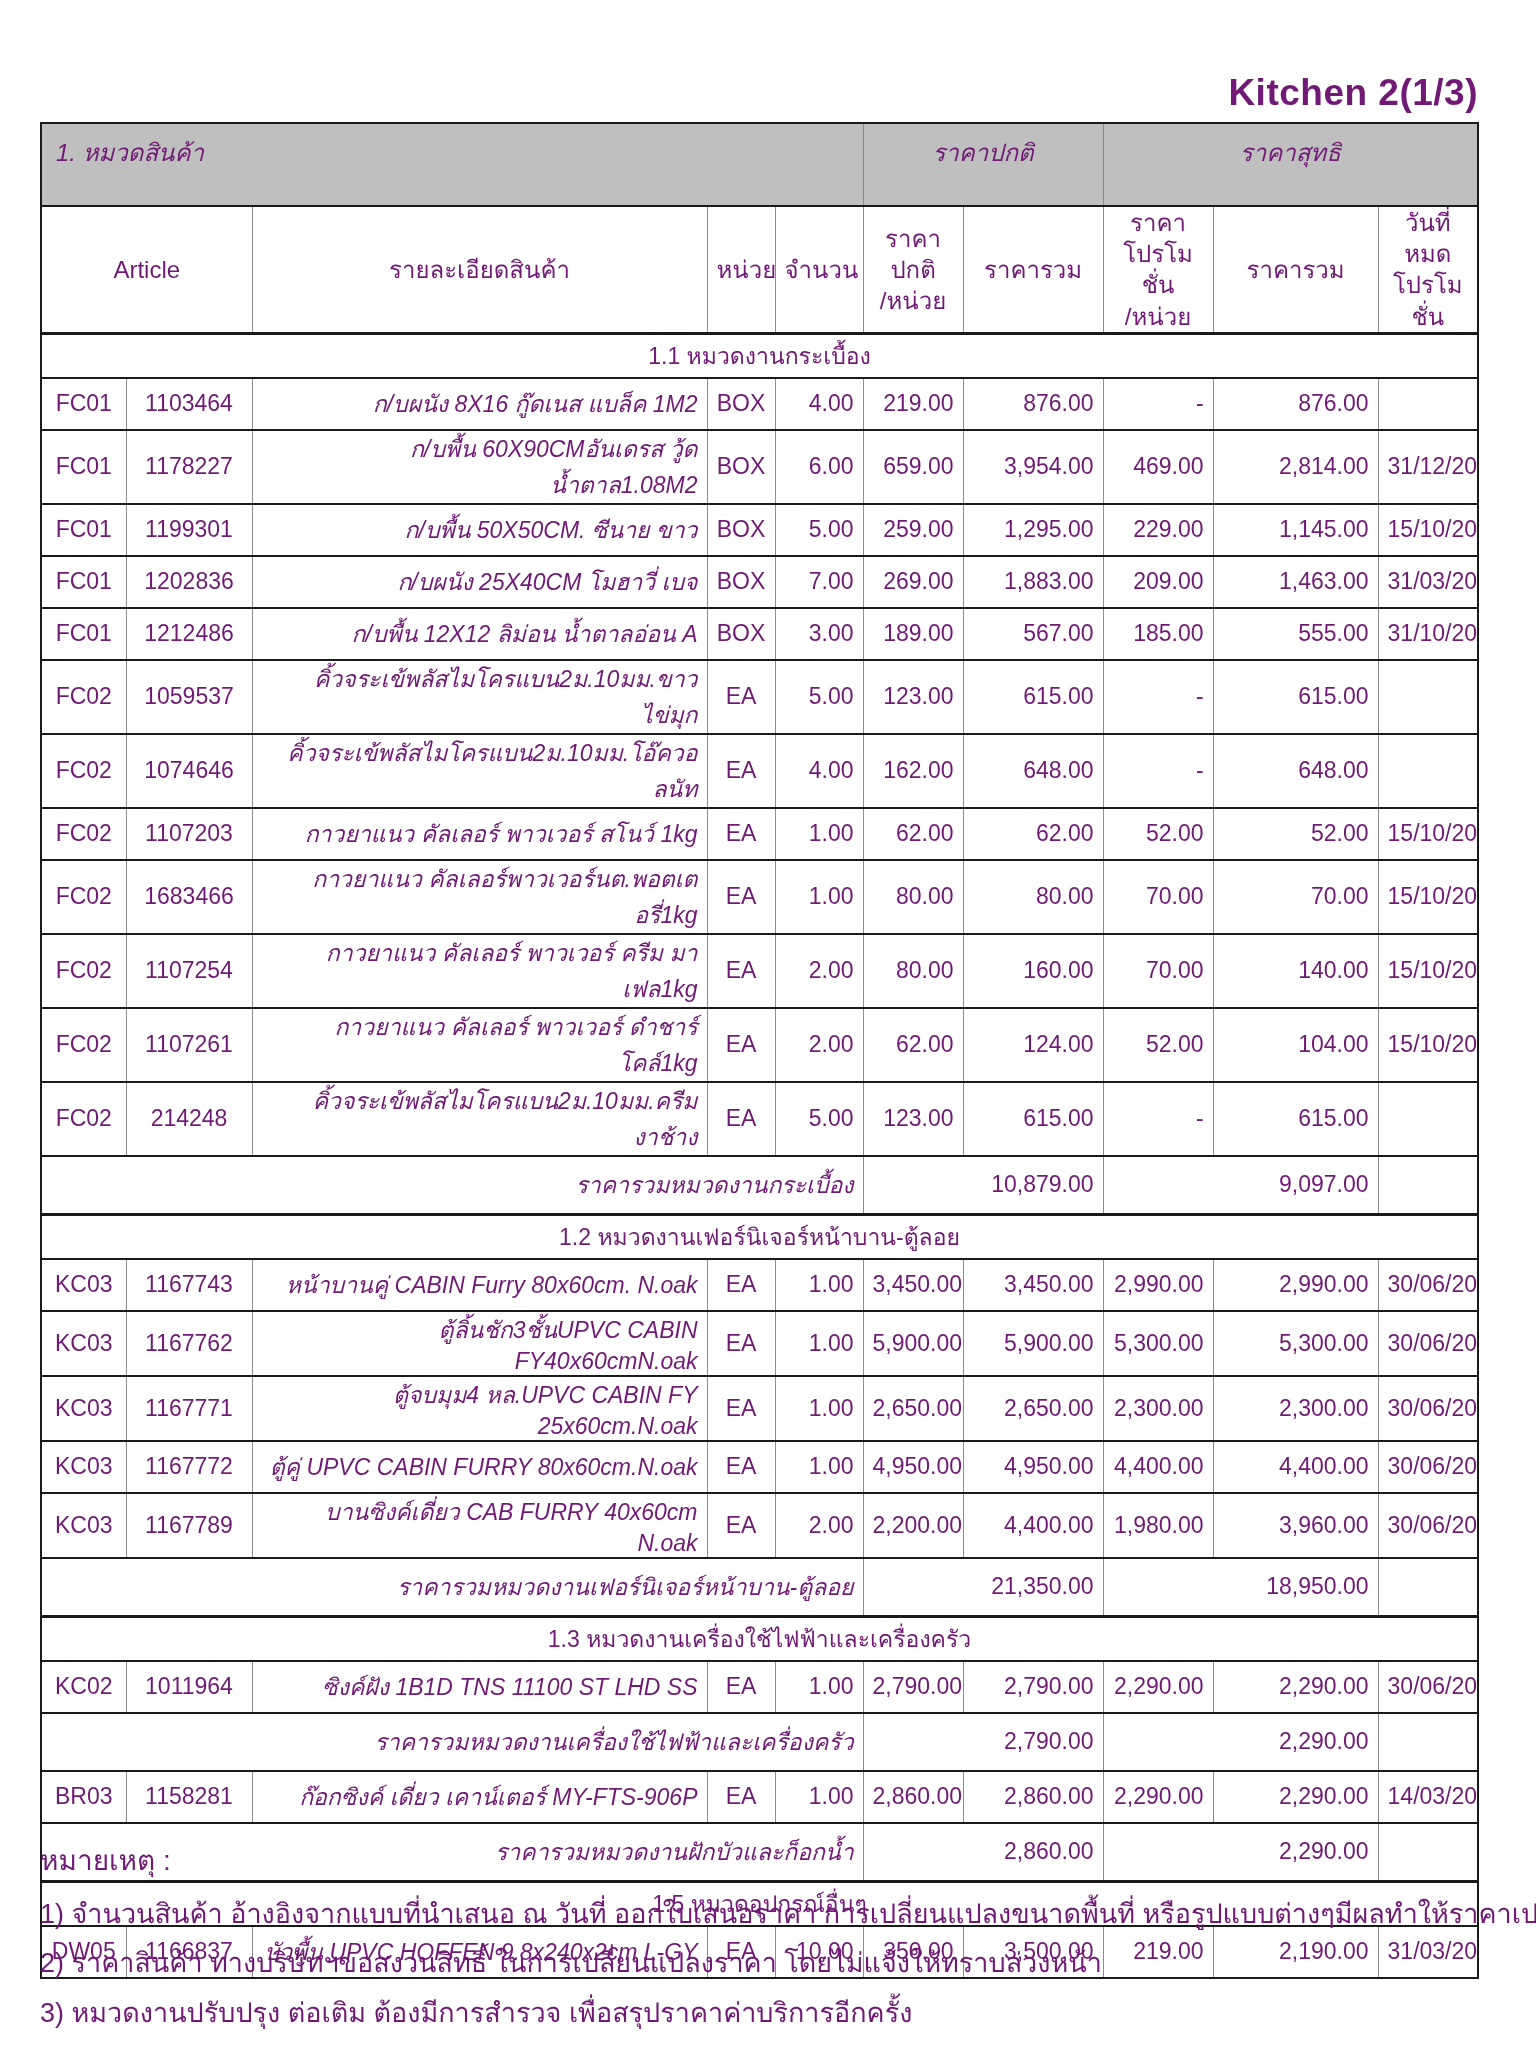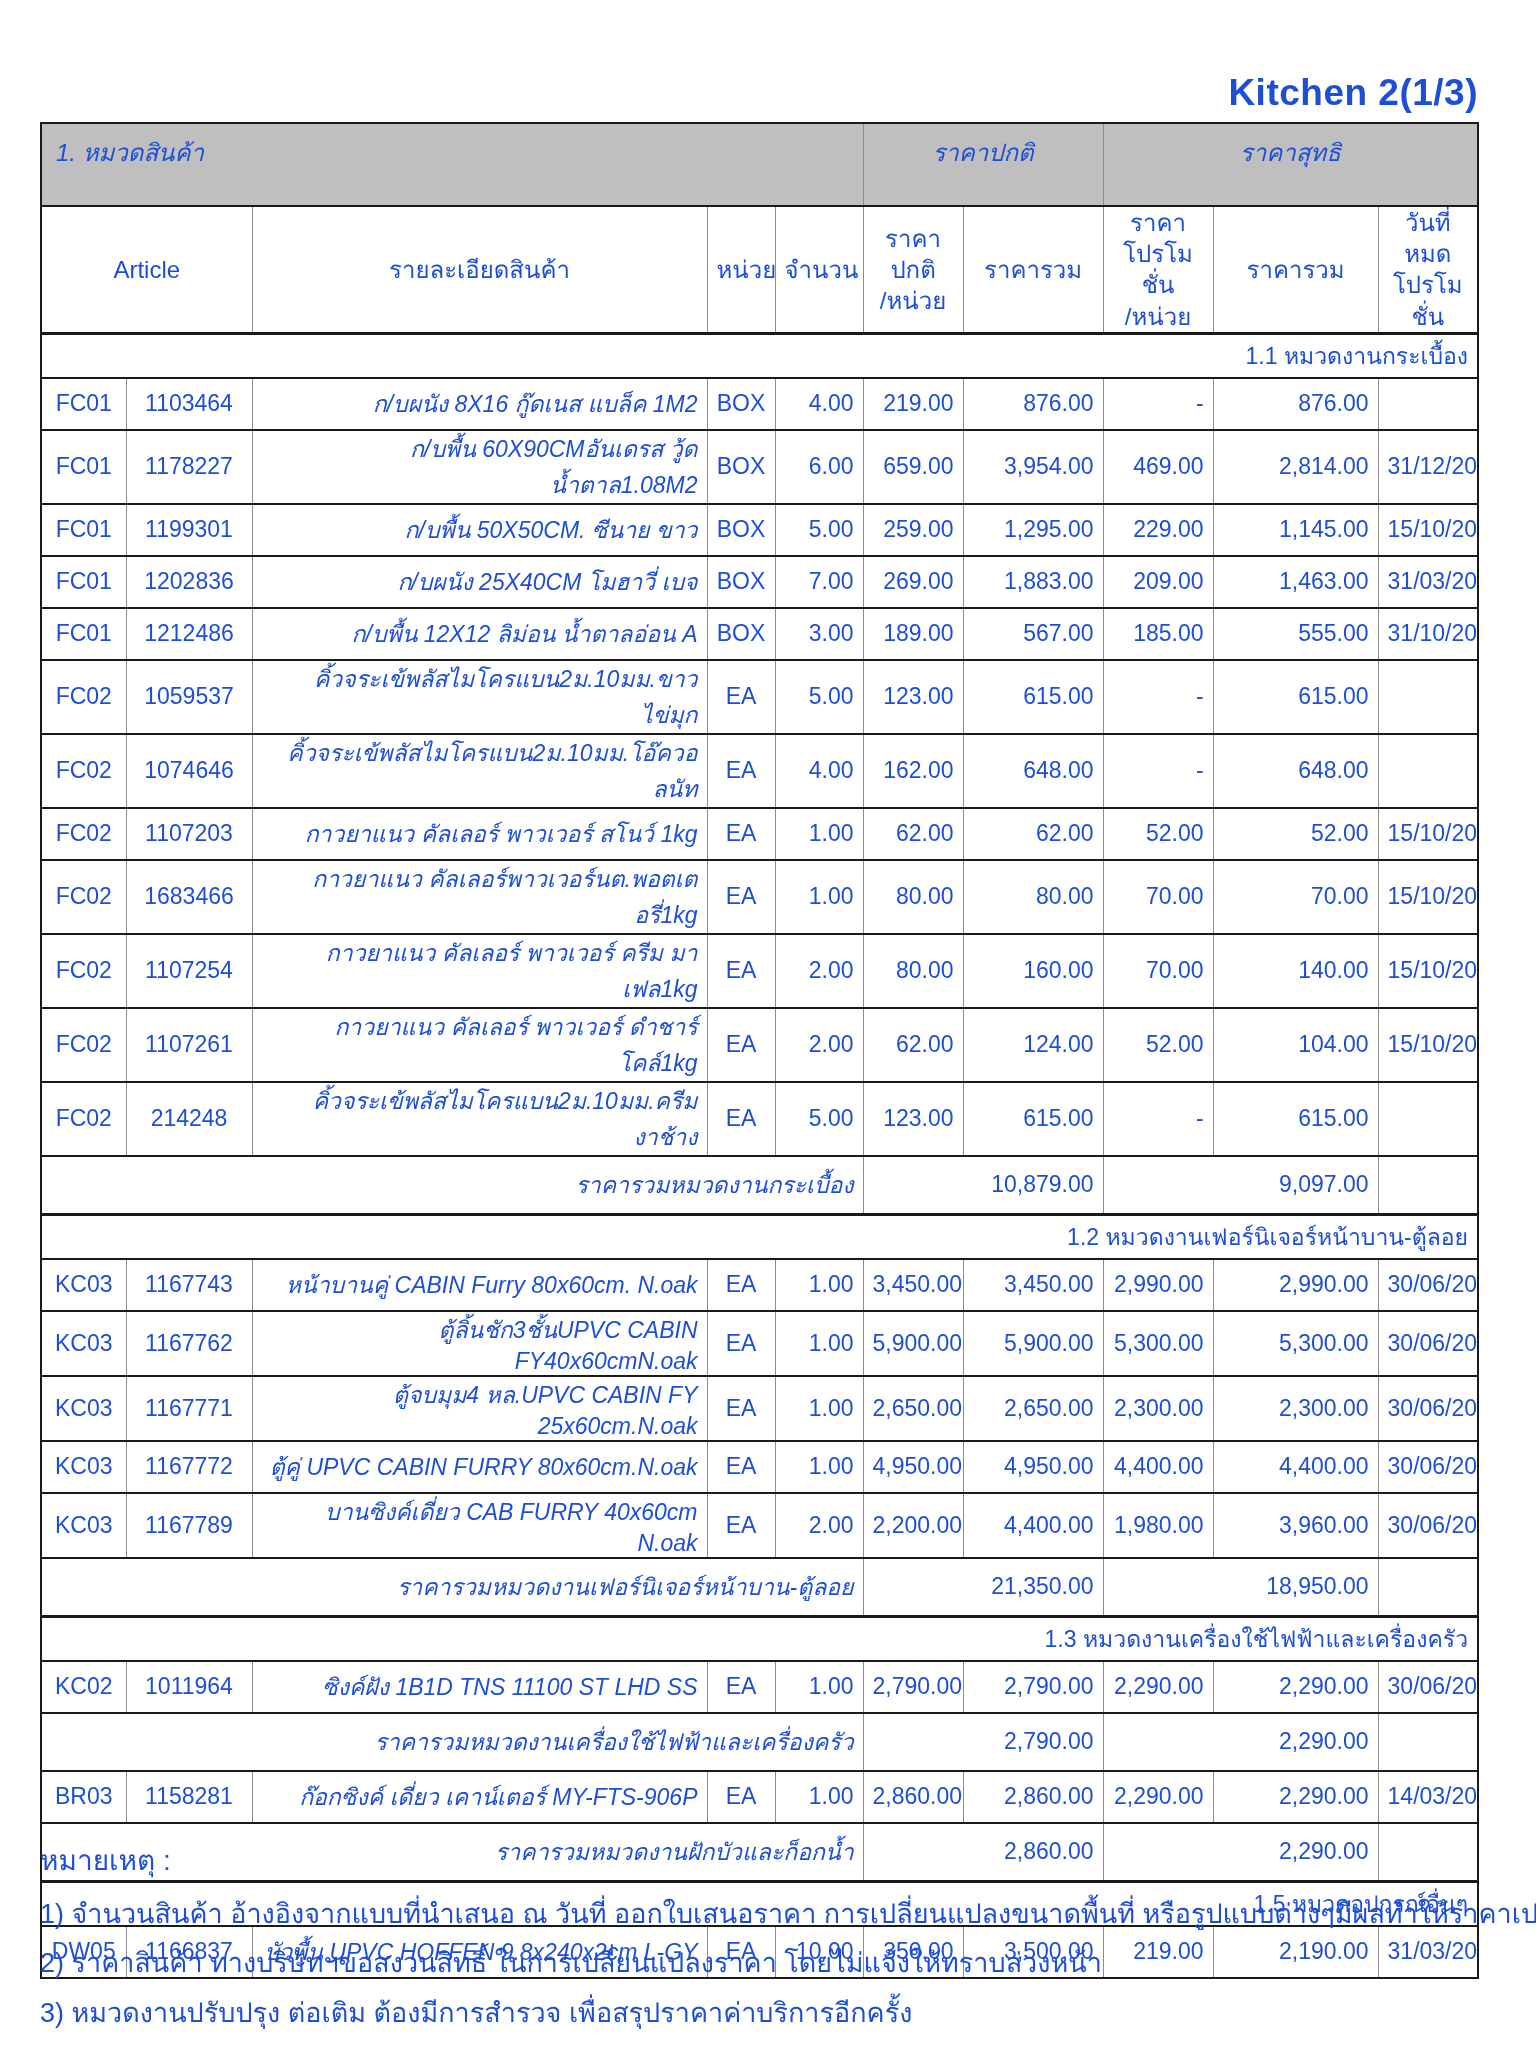--- a/index.html
+++ b/index.html
@@ -1,30 +1,30 @@
 <!DOCTYPE html>
 <html><head>
 <meta charset="utf-8">
 <style>
   html,body{margin:0;padding:0;background:#e8e8e8;}
   .sheet{position:relative;width:1536px;height:2048px;background:#ffffff;margin:0 auto;overflow:hidden;
-         font-family:"Liberation Sans","DejaVu Sans",sans-serif;color:#1d4ed8;}
+         font-family:"Liberation Sans","DejaVu Sans",sans-serif;color:#701a75;}
   .title{position:absolute;top:72px;right:58px;font-size:37px;font-weight:bold;letter-spacing:0.5px;}
   table.q{position:absolute;left:40px;top:122px;width:1437px;border-collapse:collapse;table-layout:fixed;
           font-size:23px;}
   table.q{border:2px solid #1a1a1a;}
   table.q td{border-left:1px solid #8c8c8c;border-right:1px solid #8c8c8c;
              border-top:2px solid #1a1a1a;border-bottom:2px solid #1a1a1a;
              padding:0 9px;vertical-align:middle;overflow:hidden;}
   tr.ghead td{background:#bfbfbf;height:72px;vertical-align:top;padding-top:9px;font-size:24px;font-style:italic;}
   tr.ghead td.gleft{text-align:left;padding-left:14px;}
   tr.ghead td.gc{text-align:center;}
   tr.chead td{height:86px;text-align:center;vertical-align:middle;white-space:pre-line;line-height:1.3;
               font-size:24px;border-bottom:3px solid #1a1a1a;}
-  tr.sec td{height:42px;text-align:right;border-top:3px solid #1a1a1a;}
+  tr.sec td{height:42px;text-align:center;border-top:3px solid #1a1a1a;}
   tr.row td{height:50px;}
   tr.sum td{height:56px;margin-left:31px;}
   td.sumlab{padding-left:28px;}
   td.l{text-align:right;font-style:italic;}
   td.c{text-align:center;}
   td.r{text-align:right;}
   td.d{text-align:center;}
   .notes{position:absolute;left:40px;top:1838px;width:1480px;font-size:27px;}
   .notes-heading{font-size:28px;margin-bottom:16px;}
   .note-item{margin-bottom:17px;white-space:nowrap;line-height:1.2;}

